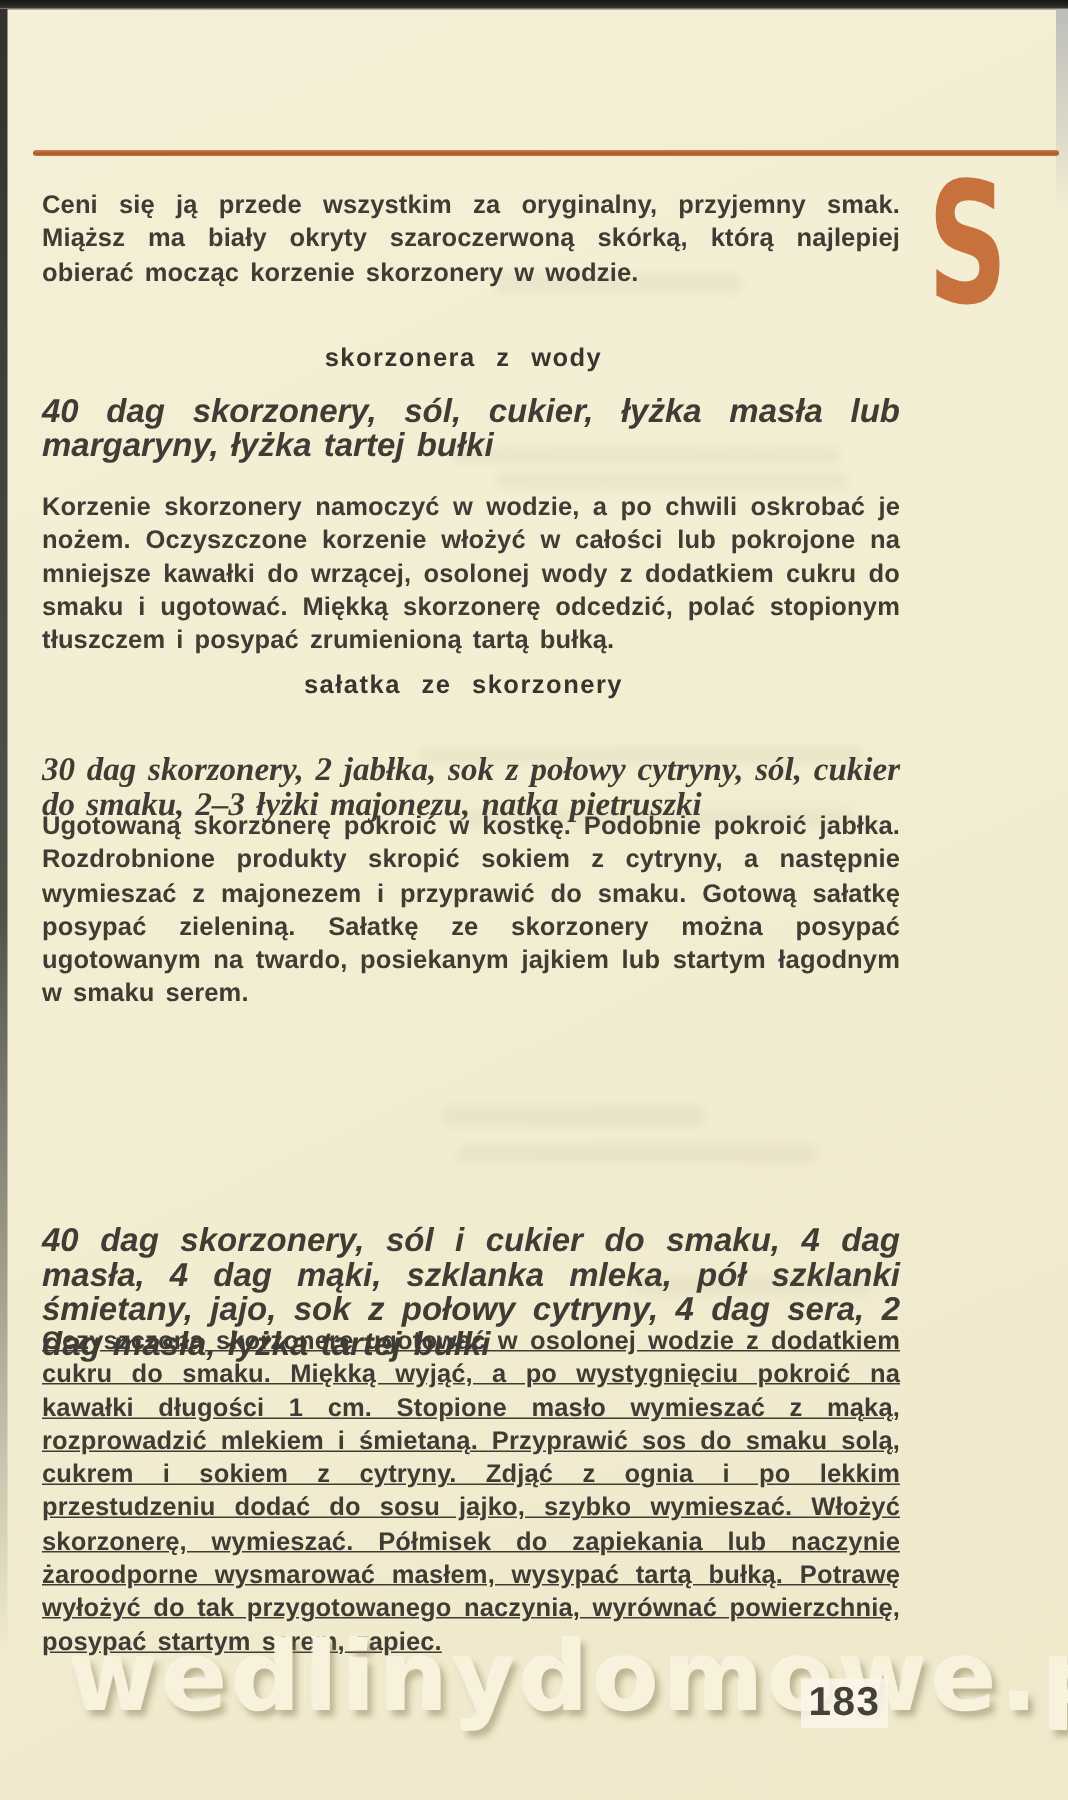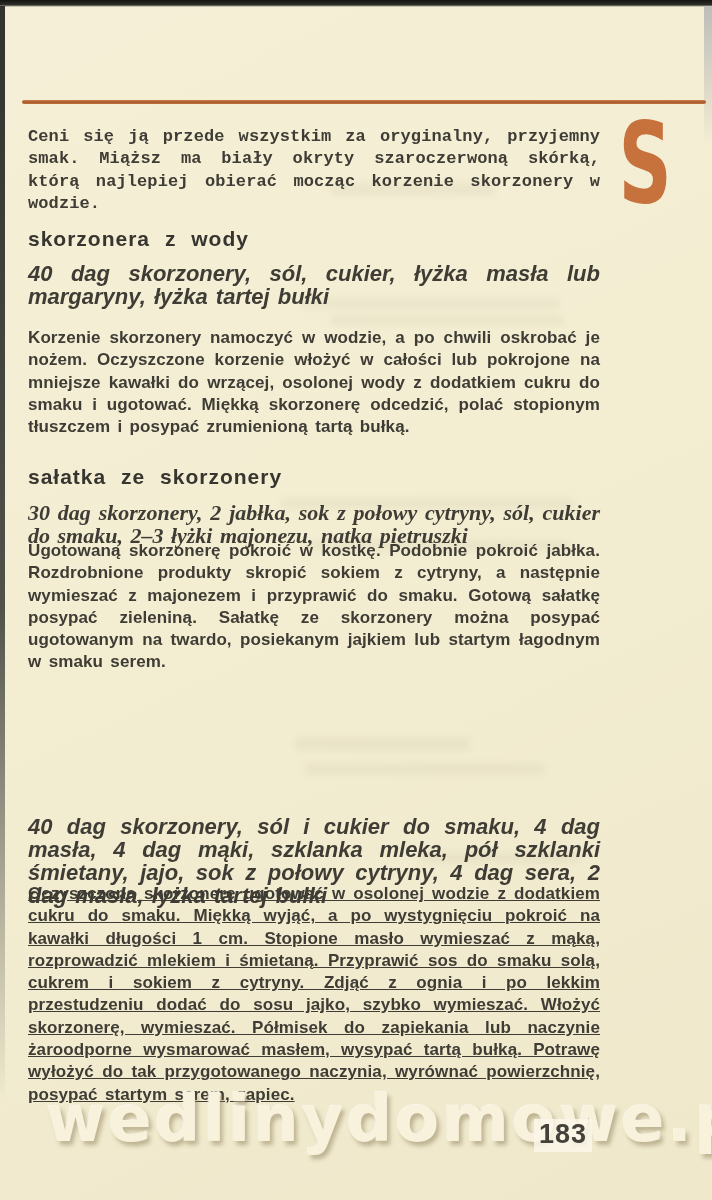--- a/index.html
+++ b/index.html
@@ -50,32 +50,32 @@
     hyphens: none; margin: 0;
   }
   .ingredients {
     left: 28px; width: 572px;
     font-size: 22px; line-height: 23px; font-weight: 700; font-style: italic;
     text-align: justify; word-spacing: 2px;
     hyphens: none; margin: 0;
   }
   .recipe-title {
     left: 28px; width: 562px;
-    text-align: left;
-    font-size: 21px; line-height: 29px; font-weight: 700;
+    text-align: center;
+    font-size: 17px; line-height: 29px; font-weight: 700;
     letter-spacing: 1px; word-spacing: 8px;
     color: #37352f; margin: 0;
   }
   .recipe-title.narrow { width: 552px; }
 
-  .pos-intro { top: 126px; font-family: Liberation Mono, monospace; }
+  .pos-intro { top: 126px; }
   .pos-t1   { top: 224px; }
   .pos-ing1 { top: 262px; }
   .pos-b1   { top: 327px; }
-  .pos-t2   { top: 462px; }
+  .pos-t2   { top: 442px; }
   .pos-ing2 { top: 501px; font-family: Liberation Serif, serif; }
   .pos-b2   { top: 540px; }
   .pos-t3   { top: 727px; }
   .pos-ing3 { top: 815px; }
   .pos-b3   { top: 883px; text-decoration: underline; }
 
   .watermark {
     position: absolute; left: 46px; top: 1082px; z-index: 2;
     font-family: "DejaVu Sans", sans-serif;
     font-weight: bold; font-size: 64px; letter-spacing: 3px;

